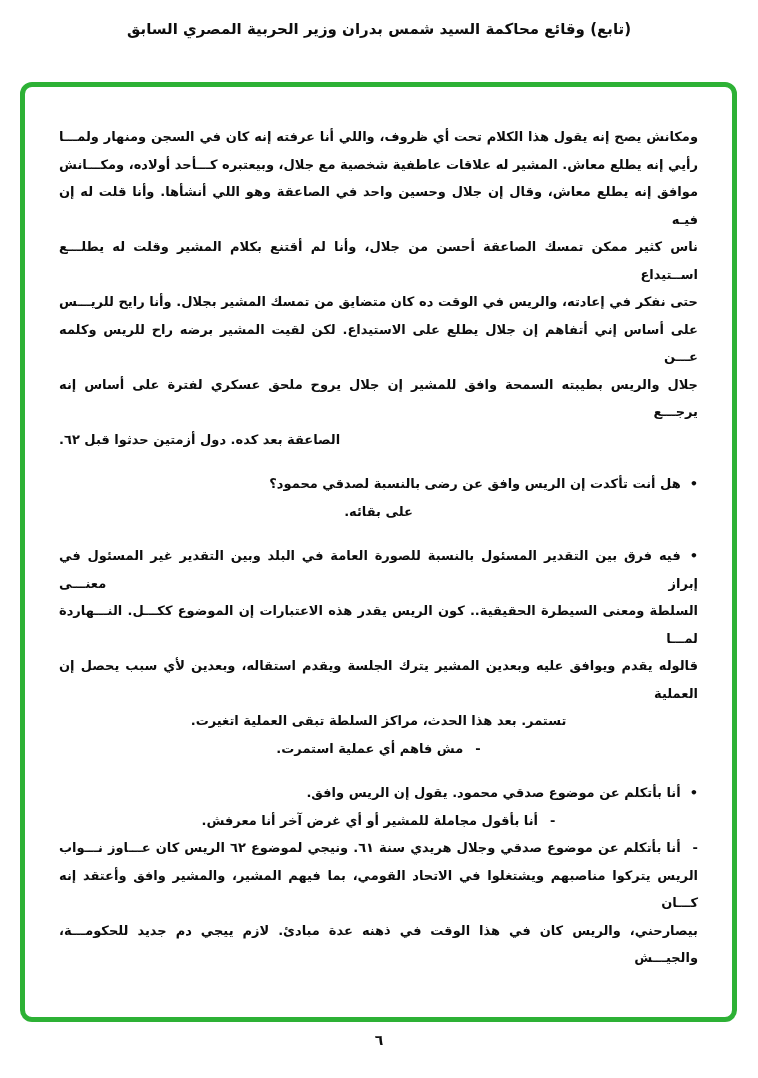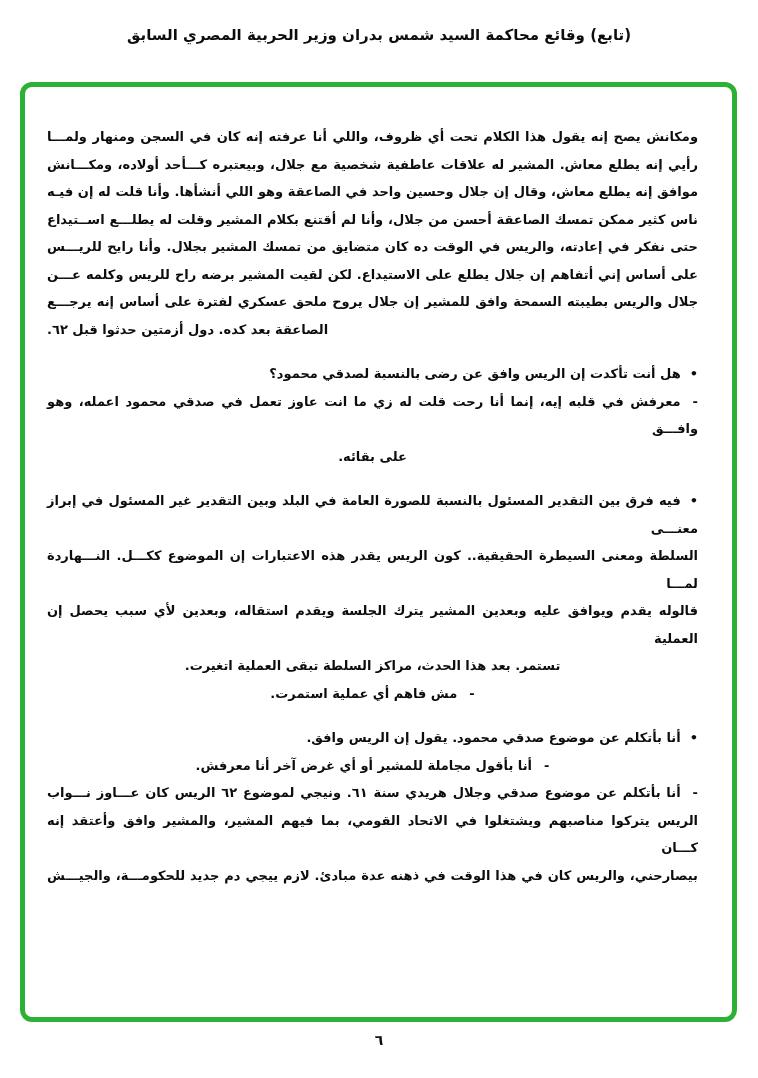--- a/index.html
+++ b/index.html
@@ -1,32 +1,32 @@
 <!DOCTYPE html>
 <html lang="ar"><head>
 <meta charset="utf-8">
 <style>
   html,body { margin:0; padding:0; }
   body {
     width:758px; height:1078px; background:#ffffff; position:relative;
     font-family:"DejaVu Sans", sans-serif; color:#0d0d0d;
   }
   .header {
-    position:absolute; top:26px; left:0; width:758px;
+    position:absolute; top:20px; left:0; width:758px;
     text-align:center; direction:rtl;
     font-weight:bold; font-size:15px; letter-spacing:0;
   }
   .frame {
     position:absolute; left:20px; top:82px; width:717px; height:940px;
     box-sizing:border-box; border:5px solid #2db135; border-radius:12px;
     background:#ffffff;
   }
   .content {
     position:absolute; left:0; top:0; right:0; bottom:0;
-    padding:36px 34px 0 22px;
+    padding:36px 34px 0 34px;
     direction:rtl; font-weight:bold; font-size:13px; line-height:27.5px;
   }
   .block { margin:0; }
   .block.bullet { margin-top:17px; }
   .line { text-align:justify; text-align-last:justify; }
   .line.r { text-align:right;  text-align-last:right;  }
   .line.c { text-align:center; text-align-last:center; }
   .line.l { text-align:justify; text-align-last:left;  }
   .marker { margin-left:9px; }
   .dash .marker { margin-left:12px; }
@@ -49,21 +49,20 @@
         <div class="line"><span>ناس كثير ممكن تمسك الصاعقة أحسن من جلال، وأنا لم أقتنع بكلام المشير وقلت له يطلـــع اســتيداع</span></div>
         <div class="line"><span>حتى نفكر في إعادته، والريس في الوقت ده كان متضايق من تمسك المشير بجلال. وأنا رايح للريـــس</span></div>
         <div class="line"><span>على أساس إني أتفاهم إن جلال يطلع على الاستيداع. لكن لقيت المشير برضه راح للريس وكلمه عـــن</span></div>
         <div class="line"><span>جلال والريس بطيبته السمحة وافق للمشير إن جلال يروح ملحق عسكري لفترة على أساس إنه يرجـــع</span></div>
         <div class="line l"><span>الصاعقة بعد كده. دول أزمتين حدثوا قبل ٦٢.</span></div>
       </div>
       <div class="block bullet">
         <div class="line r"><span class="marker">•</span><span>هل أنت تأكدت إن الريس وافق عن رضى بالنسبة لصدقي محمود؟</span></div>
       </div>
       <div class="block dash">
-        <div class="line"><span class="marker">-</span><span>معرفش في قلبه إيه، إنما أنا رحت قلت له زي ما انت عاوز تعمل في صدقي محمود اعمله، وهو وافـــق</span></div>
         <div class="line c"><span>على بقائه.</span></div>
       </div>
       <div class="block bullet">
         <div class="line"><span class="marker">•</span><span>فيه فرق بين التقدير المسئول بالنسبة للصورة العامة في البلد وبين التقدير غير المسئول في إبراز معنـــى</span></div>
         <div class="line"><span>السلطة ومعنى السيطرة الحقيقية.. كون الريس يقدر هذه الاعتبارات إن الموضوع ككـــل. النـــهاردة لمـــا</span></div>
         <div class="line"><span>قالوله يقدم ويوافق عليه وبعدين المشير يترك الجلسة ويقدم استقاله، وبعدين لأي سبب يحصل إن العملية</span></div>
         <div class="line c"><span>تستمر. بعد هذا الحدث، مراكز السلطة تبقى العملية اتغيرت.</span></div>
       </div>
       <div class="block dash">
         <div class="line c"><span class="marker">-</span><span>مش فاهم أي عملية استمرت.</span></div>

